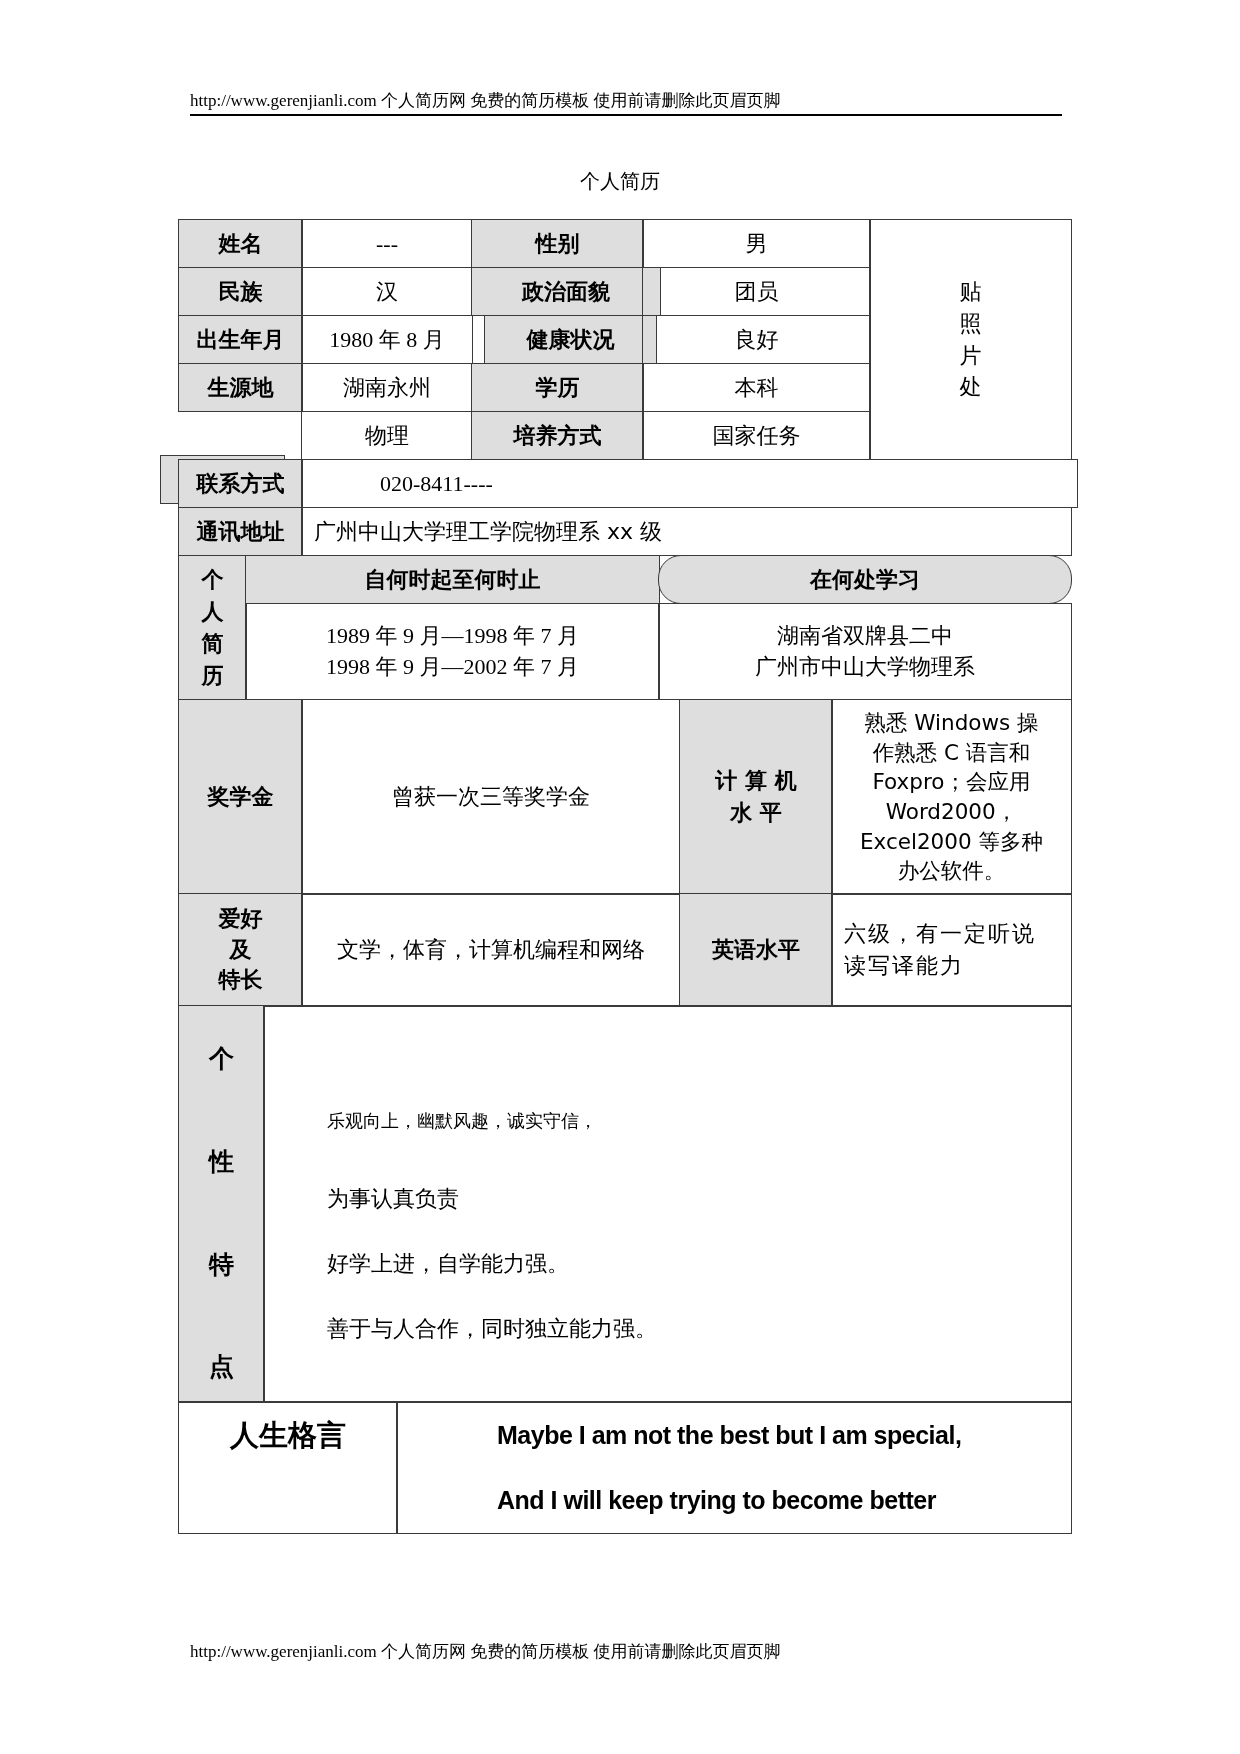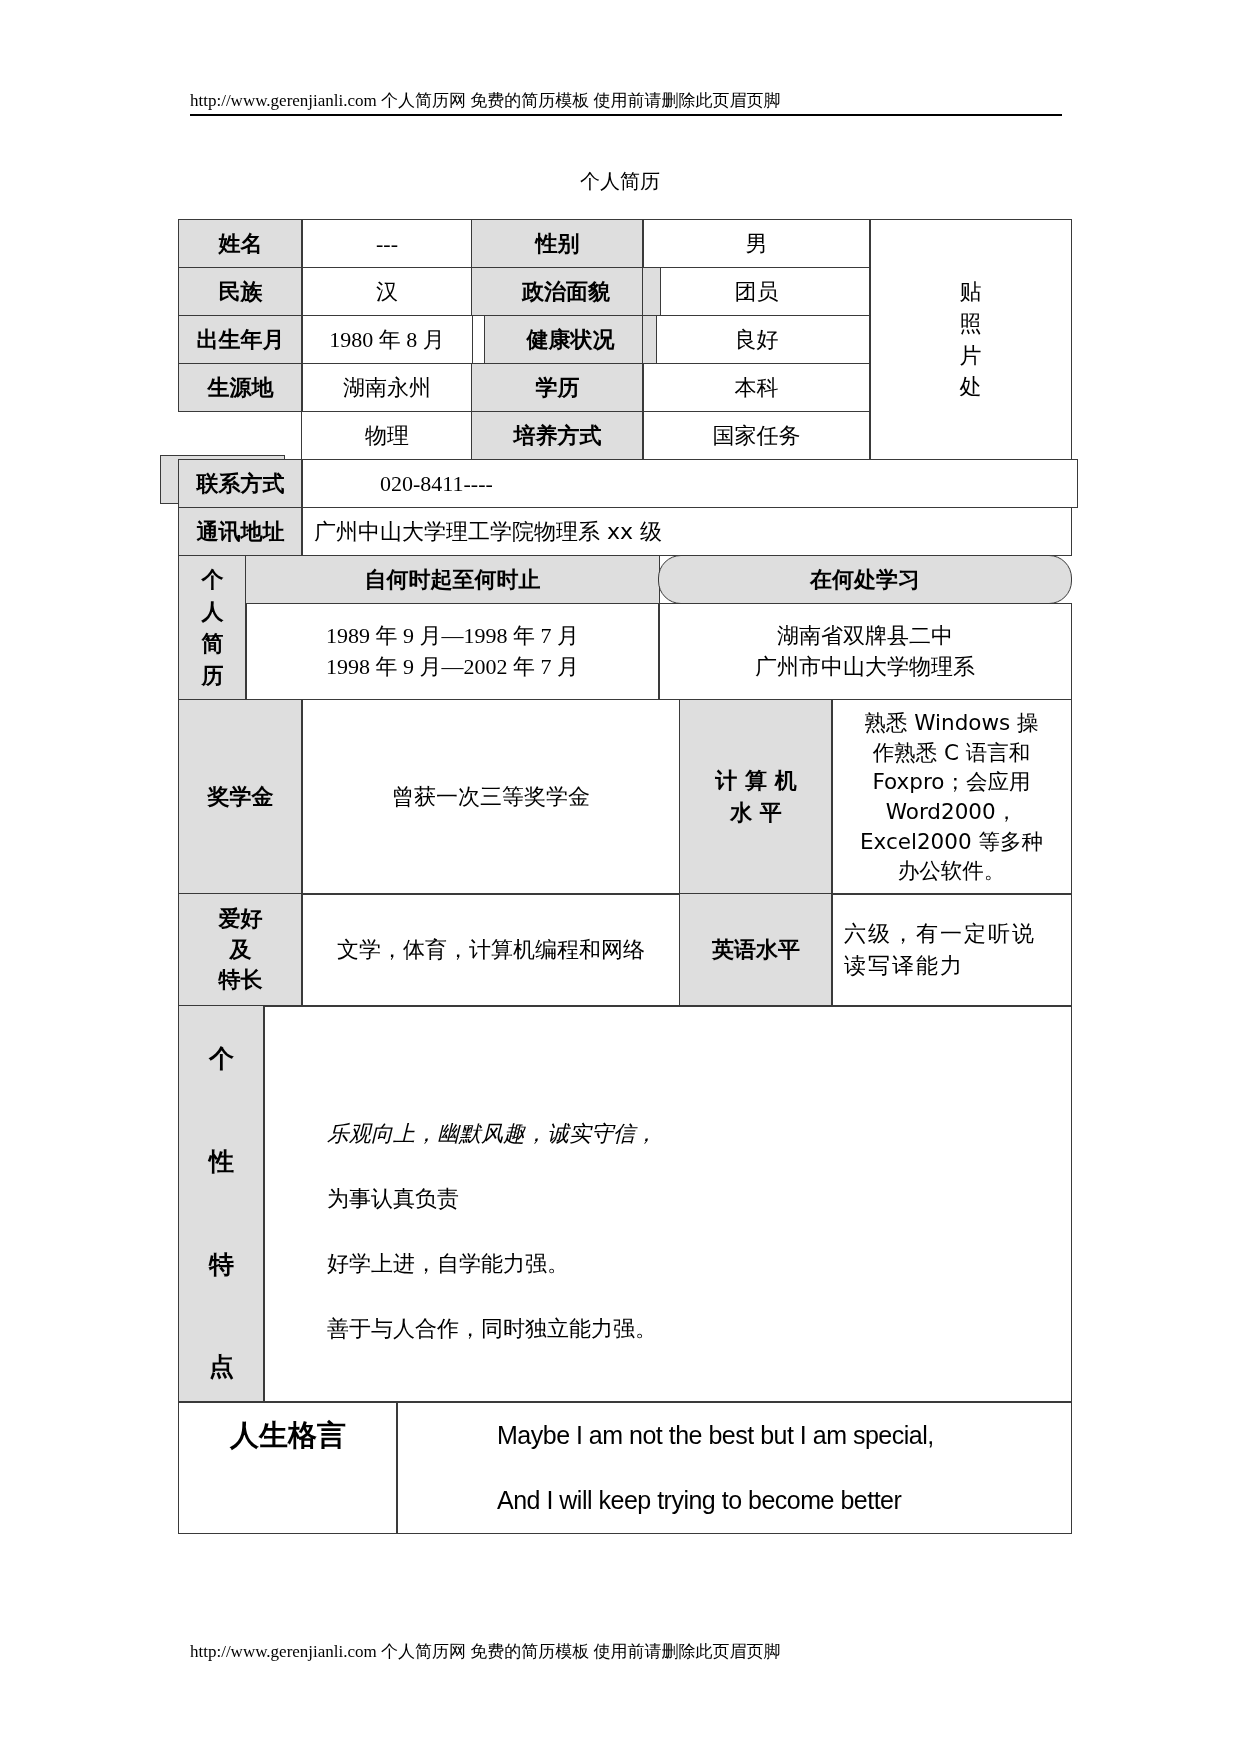--- a/index.html
+++ b/index.html
@@ -14,21 +14,21 @@
 
   .cell { position:absolute; box-sizing:border-box; border:1.5px solid #3a3a3a;
           display:flex; align-items:center; justify-content:center; text-align:center;
           font-size:22px; line-height:1.35; }
   .lbl { background:#dedede; font-weight:bold; }
   .serif { font-family:"Liberation Serif", "DejaVu Serif", serif; }
   .left { justify-content:flex-start; text-align:left; }
   .col-text { flex-direction:column; }
   .vert { flex-direction:column; }
   .vert span { display:block; }
-  .motto-en { font-family:"Liberation Sans", sans-serif; font-weight:normal; font-size:25px; letter-spacing:-0.5px; }
+  .motto-en { font-family:"Liberation Sans", sans-serif; font-weight:bold; font-size:25px; letter-spacing:-0.5px; }
 </style>
 </head>
 <body>
 
 <div class="abs hdr-text">http://www.gerenjianli.com 个人简历网 免费的简历模板 使用前请删除此页眉页脚</div>
 <div class="abs hdr-rule"></div>
 
 <div class="abs doc-title">个人简历</div>
 
 <div>
@@ -116,21 +116,21 @@
   <span>读写译能力</span>
 </div>
 
 <div class="cell lbl vert" style="left:178px;top:1005px;width:87px;height:398px;justify-content:space-between;padding:36px 0 18px 0;font-size:25px;">
   <span>个</span>
   <span>性</span>
   <span>特</span>
   <span>点</span>
 </div>
 <div class="cell" style="left:263px;top:1005px;width:809px;height:398px;display:block;text-align:left;">
-  <div class="abs" style="left:63px;top:113px;font-size:22px;white-space:nowrap;font-style:italic;">乐观向上，幽默风趣，诚实守信，</div>
+  <div class="abs" style="left:63px;top:103px;font-size:18px;white-space:nowrap;">乐观向上，幽默风趣，诚实守信，</div>
   <div class="abs" style="left:63px;top:178px;font-size:22px;white-space:nowrap;">为事认真负责</div>
   <div class="abs" style="left:63px;top:243px;font-size:22px;white-space:nowrap;">好学上进，自学能力强。</div>
   <div class="abs" style="left:63px;top:308px;font-size:22px;white-space:nowrap;">善于与人合作，同时独立能力强。</div>
 </div>
 
 <div class="cell" style="left:178px;top:1401px;width:220px;height:133px;align-items:flex-start;padding-top:14px;font-weight:bold;font-size:29px;">人生格言</div>
 <div class="cell" style="left:396px;top:1401px;width:676px;height:133px;display:block;">
   <div class="abs motto-en" style="left:100px;top:17px;white-space:nowrap;">Maybe I am not the best but I am special,</div>
   <div class="abs motto-en" style="left:100px;top:82px;white-space:nowrap;">And I will keep trying to become better</div>
 </div>

